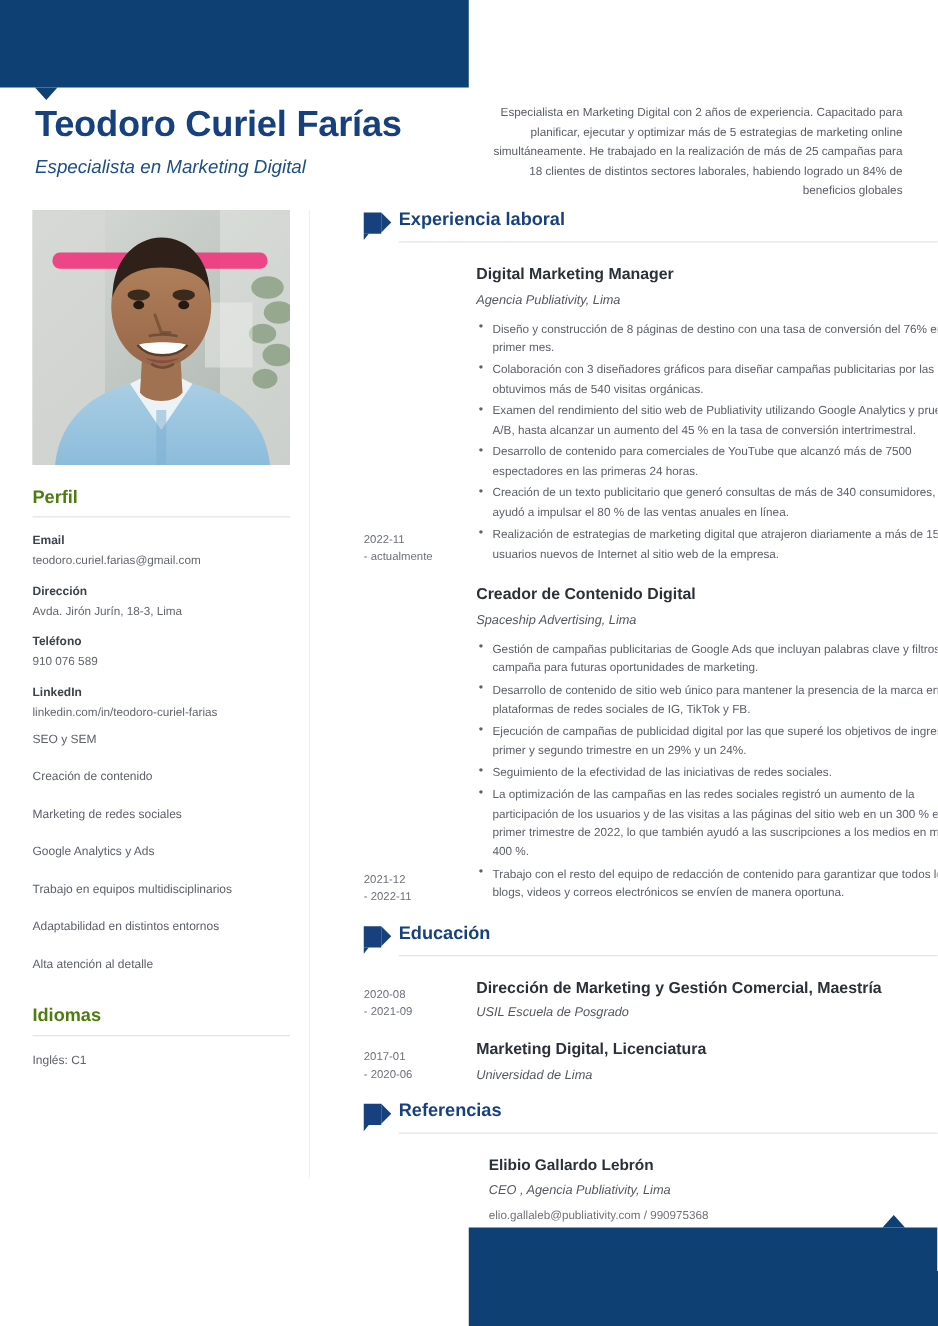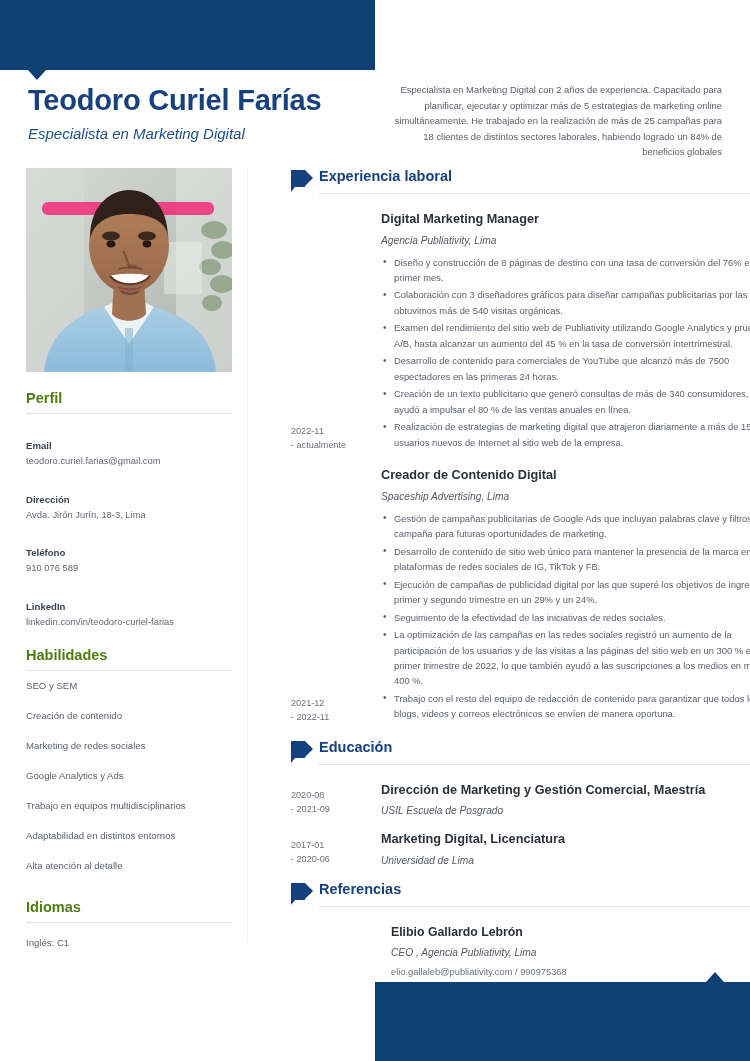--- a/index.html
+++ b/index.html
@@ -102,21 +102,21 @@
 
   .side-heading {
     font-size: 14.5px;
     font-weight: bold;
     color: #4d7c0f;
     margin-top: 18px;
     padding-bottom: 7px;
     border-bottom: 1px solid #e2e4e8;
   }
 
-  .contact-item { margin-top: 26px; }
+  .contact-item { margin-top: 13px; }
   .contact-label {
     font-size: 9.6px;
     font-weight: bold;
     color: #3d434c;
     margin-bottom: 3px;
   }
   .contact-value {
     font-size: 9.4px;
     color: #62676f;
     line-height: 1.45;
@@ -339,21 +339,20 @@
   </div>
   <div class="contact-item">
     <div class="contact-label">Teléfono</div>
     <div class="contact-value">910 076 589</div>
   </div>
   <div class="contact-item">
     <div class="contact-label">LinkedIn</div>
     <div class="contact-value">linkedin.com/in/teodoro-curiel-farias</div>
   </div>
 
-  <div class="side-heading">Habilidades</div>
   <div class="skill-item">SEO y SEM</div>
   <div class="skill-item">Creación de contenido</div>
   <div class="skill-item">Marketing de redes sociales</div>
   <div class="skill-item">Google Analytics y Ads</div>
   <div class="skill-item">Trabajo en equipos multidisciplinarios</div>
   <div class="skill-item">Adaptabilidad en distintos entornos</div>
   <div class="skill-item">Alta atención al detalle</div>
 
   <div class="side-heading">Idiomas</div>
   <div class="lang-item">Inglés: C1</div>

